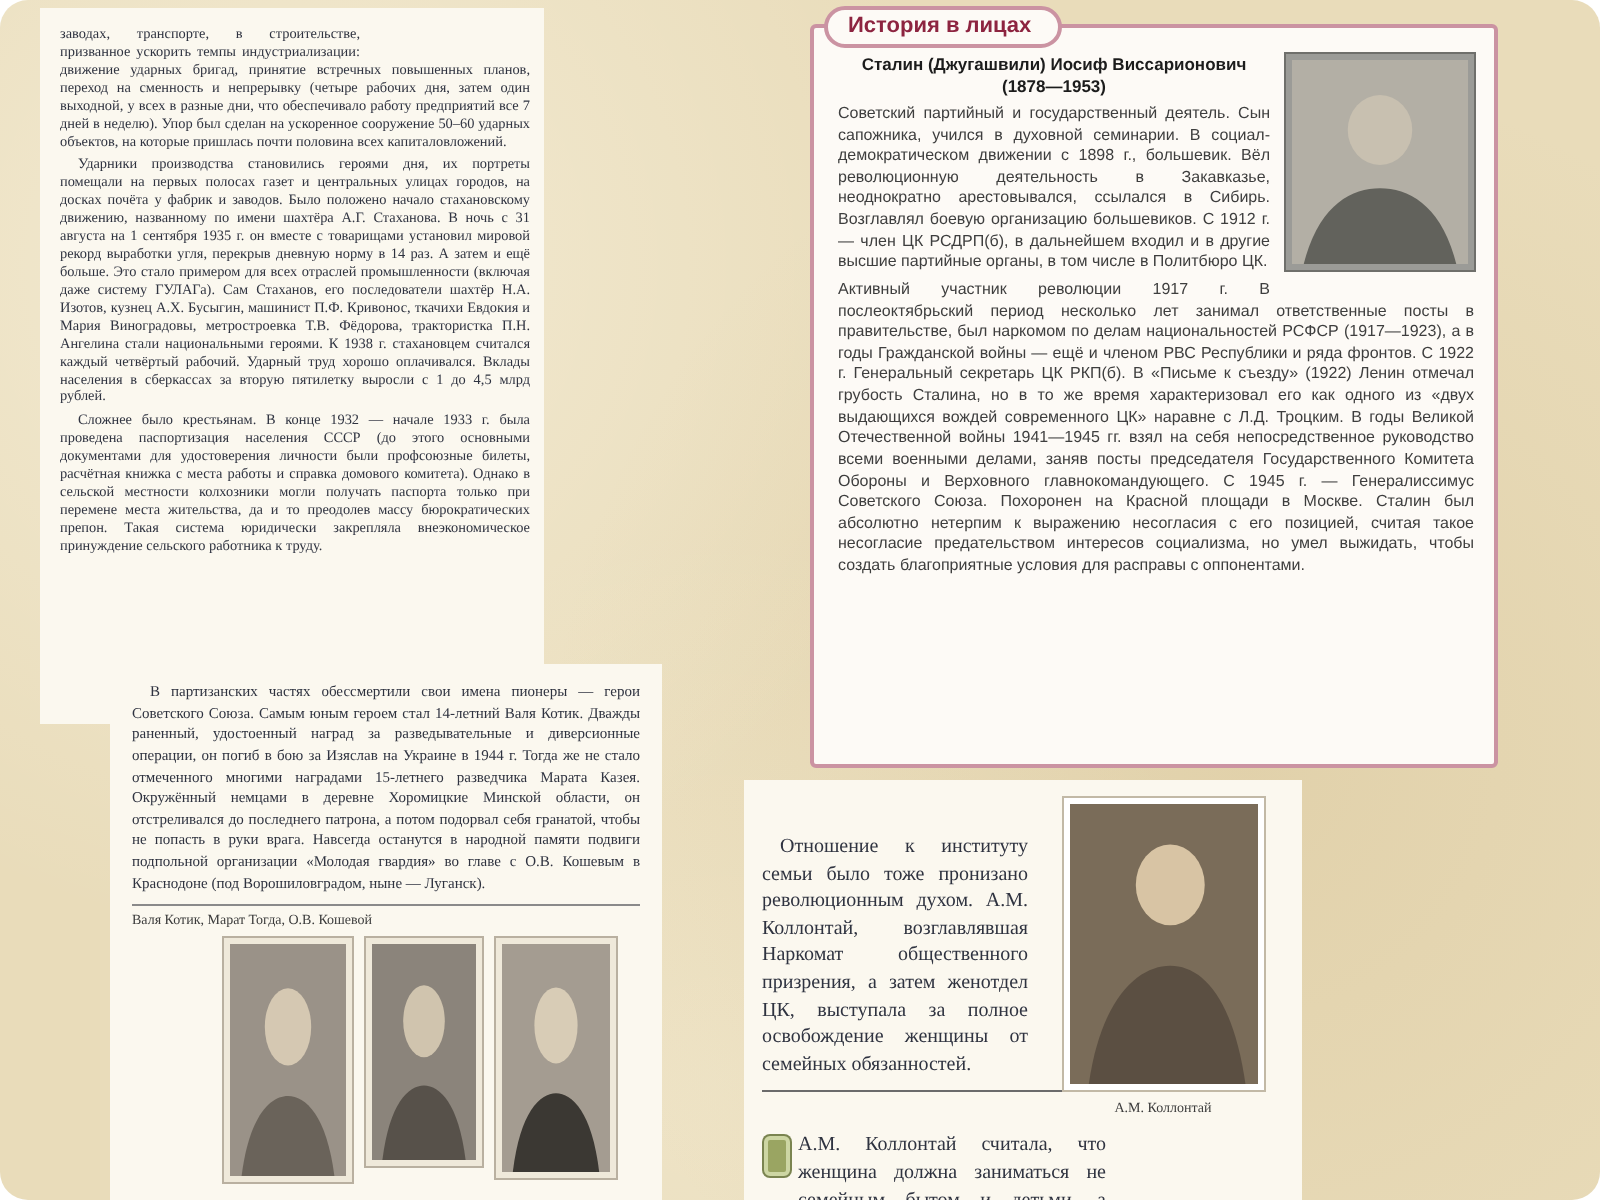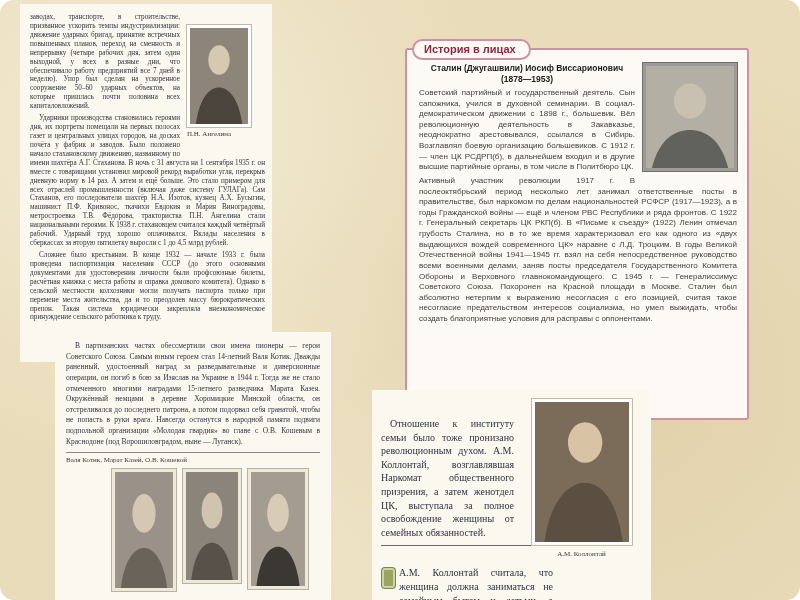--- a/index.html
+++ b/index.html
@@ -22,21 +22,21 @@
   .stalin-frame{border:3px solid #9b9b97;outline:1px solid #6f6f6b;}
   
   .left-panel{left:20px;top:4px;width:252px;height:358px;padding:9px 7px 6px 10px;}
   .left-panel .book{font-size:7.2px;line-height:1.24;}
   .photo-col{float:right;width:78px;margin:12px 0 4px 7px;}
   .photo-col figure{margin-bottom:8px;}
   .ph-stakhanov{width:62px;height:84px;}
   .ph-angelina{width:58px;height:96px;}
   
   .history-box{position:absolute;left:405px;top:12px;width:344px;height:372px;
-    background:#fdfaf6;border:2px solid #cb93a2;border-radius:3px;box-sizing:border-box;margin-top:36px;}
+    background:#fdfaf6;border:2px solid #cb93a2;border-radius:3px;box-sizing:border-box;}
   .history-header{position:absolute;top:-11px;left:5px;background:#fdfaf6;border:2px solid #cb93a2;
     border-radius:12px;padding:1px 13px 2px 10px;
     font:bold 11px/1.3 "Liberation Sans", sans-serif;color:#8d2440;}
   .history-content{padding:13px 10px 6px 12px;}
   .ph-stalin{width:88px;height:102px;float:right;margin:0 0 5px 8px;}
   .hb-title{font:bold 8.5px/1.35 "Liberation Sans", sans-serif;color:#1c1c1c;margin:0 0 2px;text-align:center;}
   .hb-text{font:8px/1.33 "Liberation Sans", sans-serif;color:#3e3e3e;text-align:justify;margin:0 0 3px;}
   
   .pioneers-panel{left:55px;top:332px;width:276px;height:268px;padding:9px 11px 0;}
   .pioneers-panel .book{font-size:7.5px;line-height:1.42;}
@@ -67,30 +67,20 @@
   .ph-kazei .ph-bg{fill:#8b847b}.ph-kazei .ph-head{fill:#d0c4ae}.ph-kazei .ph-body{fill:#57514a}
   .ph-koshevoi .ph-bg{fill:#a49c91}.ph-koshevoi .ph-head{fill:#d8ccb6}.ph-koshevoi .ph-body{fill:#3b3833}
 </style>
 </head>
 <body>
 
 <div class="slide">
 
   <section class="panel left-panel">
     <div class="photo-col">
-      <figure>
-        <div class="photo white-frame ph-angelina">
-          <svg viewBox="0 0 60 84" preserveAspectRatio="none">
-            <rect class="ph-bg" x="0" y="0" width="60" height="84"></rect>
-            <ellipse class="ph-head" cx="30" cy="28" rx="11" ry="13"></ellipse>
-            <path class="ph-body" d="M6,84 C10,60 21,52 30,52 C39,52 50,60 54,84 Z"></path>
-          </svg>
-        </div>
-        <figcaption>П.Н. Ангелина</figcaption>
-      </figure>
     </div>
     <p class="book">заводах, транспорте, в строительстве, призванное ускорить темпы индустриализации: движение ударных бригад, принятие встречных повышенных планов, переход на сменность и непрерывку (четыре рабочих дня, затем один выходной, у всех в разные дни, что обеспечивало работу предприятий все 7 дней в неделю). Упор был сделан на ускоренное сооружение 50–60 ударных объектов, на которые пришлась почти половина всех капиталовложений.</p>
     <p class="book indent">Ударники производства становились героями дня, их портреты помещали на первых полосах газет и центральных улицах городов, на досках почёта у фабрик и заводов. Было положено начало стахановскому движению, названному по имени шахтёра А.Г. Стаханова. В ночь с 31 августа на 1 сентября 1935 г. он вместе с товарищами установил мировой рекорд выработки угля, перекрыв дневную норму в 14 раз. А затем и ещё больше. Это стало примером для всех отраслей промышленности (включая даже систему ГУЛАГа). Сам Стаханов, его последователи шахтёр Н.А. Изотов, кузнец А.Х. Бусыгин, машинист П.Ф. Кривонос, ткачихи Евдокия и Мария Виноградовы, метростроевка Т.В. Фёдорова, трактористка П.Н. Ангелина стали национальными героями. К 1938 г. стахановцем считался каждый четвёртый рабочий. Ударный труд хорошо оплачивался. Вклады населения в сберкассах за вторую пятилетку выросли с 1 до 4,5 млрд рублей.</p>
     <p class="book indent">Сложнее было крестьянам. В конце 1932 — начале 1933 г. была проведена паспортизация населения СССР (до этого основными документами для удостоверения личности были профсоюзные билеты, расчётная книжка с места работы и справка домового комитета). Однако в сельской местности колхозники могли получать паспорта только при перемене места жительства, да и то преодолев массу бюрократических препон. Такая система юридически закрепляла внеэкономическое принуждение сельского работника к труду.</p>
   </section>
 
   <section class="history-box">
     <div class="history-header">История в лицах</div>
     <div class="history-content">
       <div class="photo stalin-frame ph-stalin">
@@ -102,21 +92,21 @@
       </div>
       <p class="hb-title">Сталин (Джугашвили) Иосиф Виссарионович (1878—1953)</p>
       <p class="hb-text">Советский партийный и государственный деятель. Сын сапожника, учился в духовной семинарии. В социал-демократическом движении с 1898 г., большевик. Вёл революционную деятельность в Закавказье, неоднократно арестовывался, ссылался в Сибирь. Возглавлял боевую организацию большевиков. С 1912 г. — член ЦК РСДРП(б), в дальнейшем входил и в другие высшие партийные органы, в том числе в Политбюро ЦК.</p>
       <p class="hb-text">Активный участник революции 1917 г. В послеоктябрьский период несколько лет занимал ответственные посты в правительстве, был наркомом по делам национальностей РСФСР (1917—1923), а в годы Гражданской войны — ещё и членом РВС Республики и ряда фронтов. С 1922 г. Генеральный секретарь ЦК РКП(б). В «Письме к съезду» (1922) Ленин отмечал грубость Сталина, но в то же время характеризовал его как одного из «двух выдающихся вождей современного ЦК» наравне с Л.Д. Троцким. В годы Великой Отечественной войны 1941—1945 гг. взял на себя непосредственное руководство всеми военными делами, заняв посты председателя Государственного Комитета Обороны и Верховного главнокомандующего. С 1945 г. — Генералиссимус Советского Союза. Похоронен на Красной площади в Москве. Сталин был абсолютно нетерпим к выражению несогласия с его позицией, считая такое несогласие предательством интересов социализма, но умел выжидать, чтобы создать благоприятные условия для расправы с оппонентами.</p>
     </div>
   </section>
 
   <section class="panel pioneers-panel">
     <p class="book indent">В партизанских частях обессмертили свои имена пионеры — герои Советского Союза. Самым юным героем стал 14-летний Валя Котик. Дважды раненный, удостоенный наград за разведывательные и диверсионные операции, он погиб в бою за Изяслав на Украине в 1944 г. Тогда же не стало отмеченного многими наградами 15-летнего разведчика Марата Казея. Окружённый немцами в деревне Хоромицкие Минской области, он отстреливался до последнего патрона, а потом подорвал себя гранатой, чтобы не попасть в руки врага. Навсегда останутся в народной памяти подвиги подпольной организации «Молодая гвардия» во главе с О.В. Кошевым в Краснодоне (под Ворошиловградом, ныне — Луганск).</p>
     <hr class="rule">
-    <div class="pio-caption">Валя Котик, Марат Казей, О.В. Кошевой</div>
+    <div class="pio-caption">Валя Котик, Марат Тогда, О.В. Кошевой</div>
     <div class="pio-photos">
       <div class="photo pio-frame ph-kotik">
         <svg viewBox="0 0 60 84" preserveAspectRatio="none">
           <rect class="ph-bg" x="0" y="0" width="60" height="84"></rect>
           <ellipse class="ph-head" cx="30" cy="30" rx="12" ry="14"></ellipse>
           <path class="ph-body" d="M6,84 C10,62 21,55 30,55 C39,55 50,62 54,84 Z"></path>
         </svg>
       </div>
       <div class="photo pio-frame ph-kazei">
         <svg viewBox="0 0 60 84" preserveAspectRatio="none">

